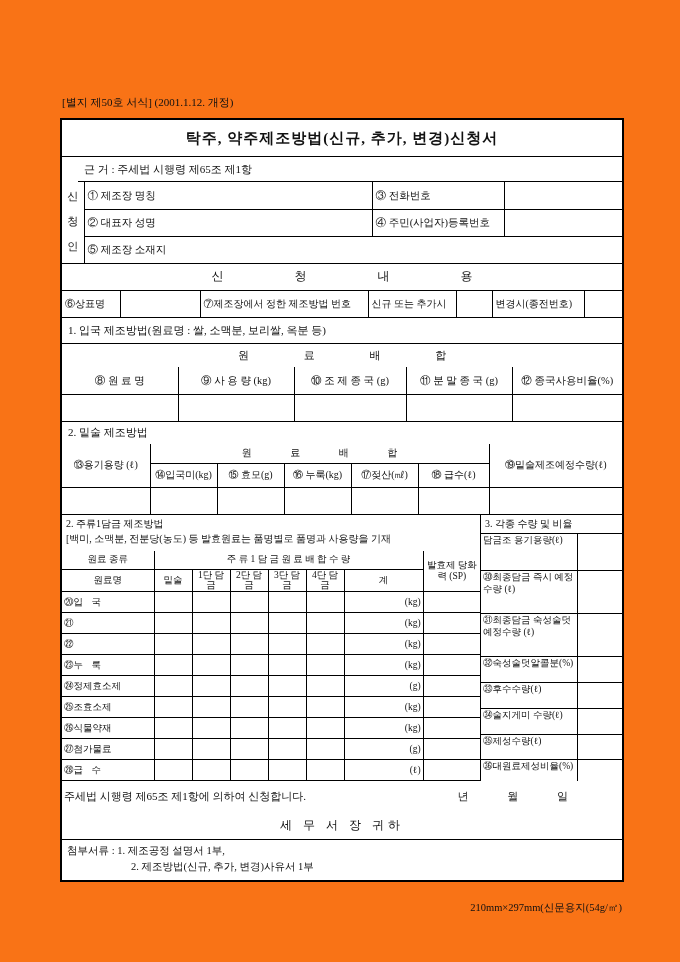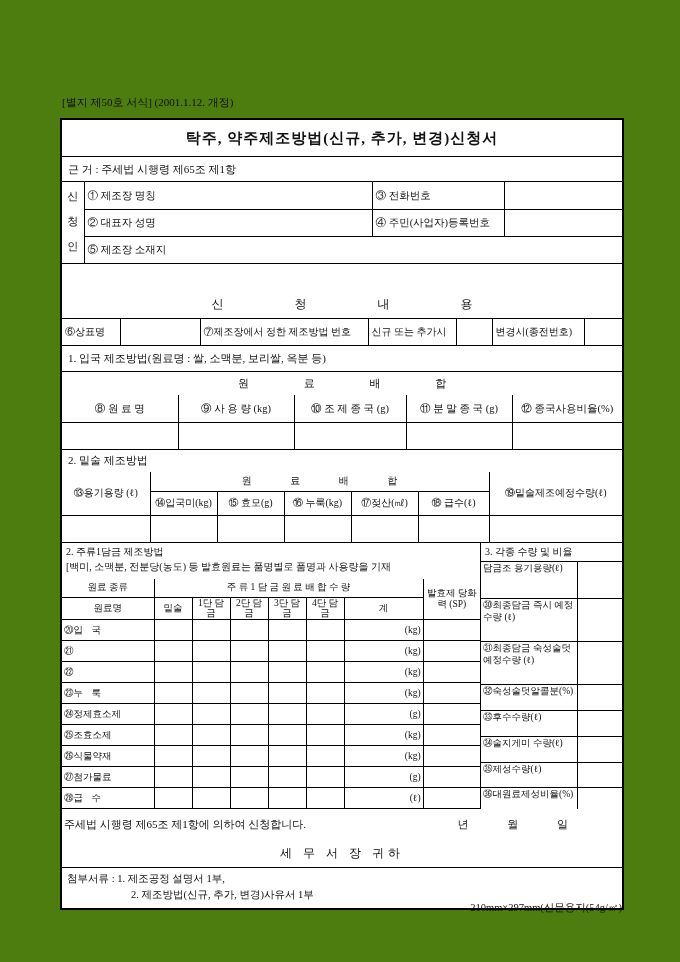--- a/index.html
+++ b/index.html
@@ -1,38 +1,38 @@
 <!DOCTYPE html>
 <html><head>
 <meta charset="utf-8">
 <style>
   html,body{margin:0;padding:0;background:#ffffff;}
-  .page{position:relative;width:680px;height:962px;background:#4d7c0f;
+  .page{position:relative;width:680px;height:962px;background:#f97316;
         font-family:"Liberation Serif","DejaVu Serif",serif;color:#111;}
   .doc-ref{position:absolute;left:62px;top:95px;font-size:11px;}
   .paper-spec{position:absolute;right:58px;top:901px;font-size:10.5px;}
   .form-box{position:absolute;left:60px;top:118px;width:560px;border:2px solid #000;background:#fff;}
 
   
   .tbl{width:100%;border-collapse:collapse;table-layout:fixed;}
   .tbl td{border:1px solid #000;font-size:10.5px;padding:0 3px;overflow:hidden;white-space:nowrap;line-height:1.25;}
   .tbl tr>td:first-child{border-left:none;}
   .tbl tr>td:last-child{border-right:none;}
   .tbl tr:first-child>td{border-top:none;}
 
   .title-row{height:36px;display:flex;align-items:center;justify-content:center;
              font-weight:bold;font-size:15px;letter-spacing:1px;border-bottom:1px solid #000;}
-  .basis-row{height:24px;display:flex;align-items:center;font-size:11px;padding-left:6px;border-bottom:1px solid #000;}
+  .basis-row{height:24px;display:flex;align-items:center;font-size:11px;padding-left:6px;border-bottom:1px solid #000;margin-left:16px;}
 
   .applicant-tbl tr{height:27px;}
   .side-cell{text-align:center;}
   .side-stack{height:75px;display:flex;flex-direction:column;justify-content:space-around;align-items:center;font-size:11px;}
 
   .content-hdr{height:26px;display:flex;align-items:center;justify-content:center;
-               font-size:12px;letter-spacing:34px;text-indent:34px;border-bottom:1px solid #000;margin-top:28px;}
+               font-size:12px;letter-spacing:34px;text-indent:34px;border-bottom:1px solid #000;}
 
   .brand-tbl tr{height:27px;}
   .brand-tbl td{font-size:10px;}
 
   .sec-title{height:25px;display:flex;align-items:center;font-size:11px;padding-left:6px;}
   .blend-hdr{height:23px;display:flex;align-items:center;justify-content:center;
              font-size:11px;letter-spacing:26px;text-indent:26px;border-top:1px solid #000;}
   .s1-tbl tr{height:27px;}
   .s1-tbl td{text-align:center;}
 

